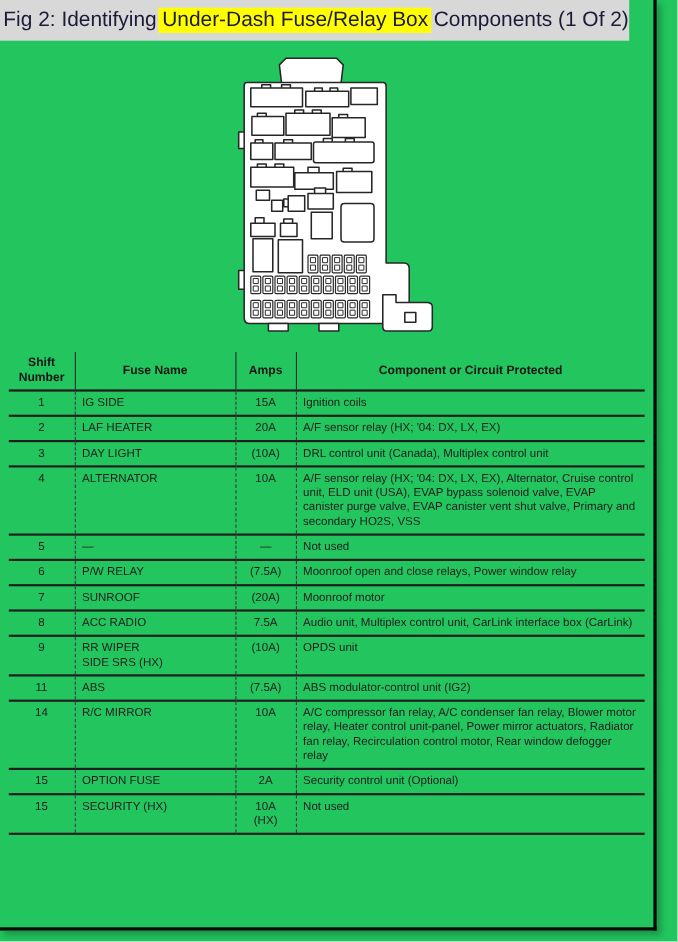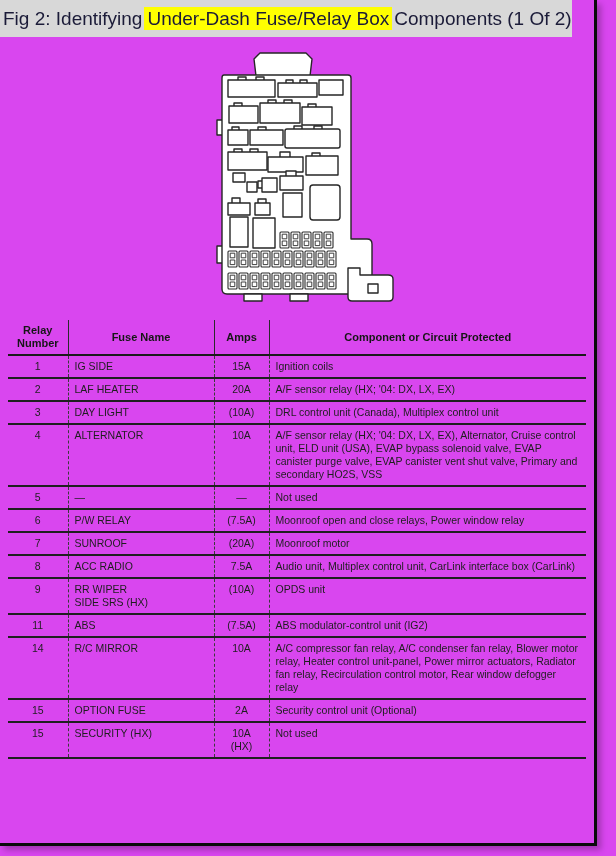--- a/index.html
+++ b/index.html
@@ -1,17 +1,17 @@
 <!DOCTYPE html>
 <html><head>
 <meta charset="utf-8">
 <style>
   html,body{margin:0;padding:0;background:#fff;}
   body{font-family:"Liberation Sans",sans-serif;color:#222;}
-  .page{position:relative;width:616px;height:856px;background:#d946ef;overflow:hidden;}
+  .page{position:relative;width:616px;height:856px;background:#22c55e;overflow:hidden;}
   .frame{position:absolute;left:0;top:0;width:594px;height:843px;
          border-right:3px solid #0a0a0a;border-bottom:3px solid #0a0a0a;
          box-shadow:4px 4px 6px rgba(0,0,0,0.25);pointer-events:none;}
   .titlebar{position:absolute;left:0;top:0;width:572px;height:37px;background:#d8d8d8;
             display:flex;align-items:center;}
   .titlebar .title{font-size:19px;color:#1b1b38;padding-left:3px;white-space:nowrap;letter-spacing:0px;}
   .title .hl{background:#ffff00;padding:1px 3px;margin:0 2px;}
   .diagram{position:absolute;left:210px;top:50px;width:200px;height:264px;}
   .diagram svg{width:100%;height:100%;}
   .diagram *{vector-effect:non-scaling-stroke;}
@@ -149,21 +149,21 @@
   <div class="tablewrap">
     <table class="fuses">
       <colgroup>
           <col class="c-num">
           <col class="c-name">
           <col class="c-amps">
           <col class="c-comp">
         </colgroup>
       <thead>
         <tr>
-          <th class="wrap">Relay
+          <th class="wrap">Shift
 Number</th>
           <th>Fuse Name</th>
           <th>Amps</th>
           <th>Component or Circuit Protected</th>
         </tr>
       </thead>
       <tbody>
 
           <tr>
             <td class="num">1</td>

